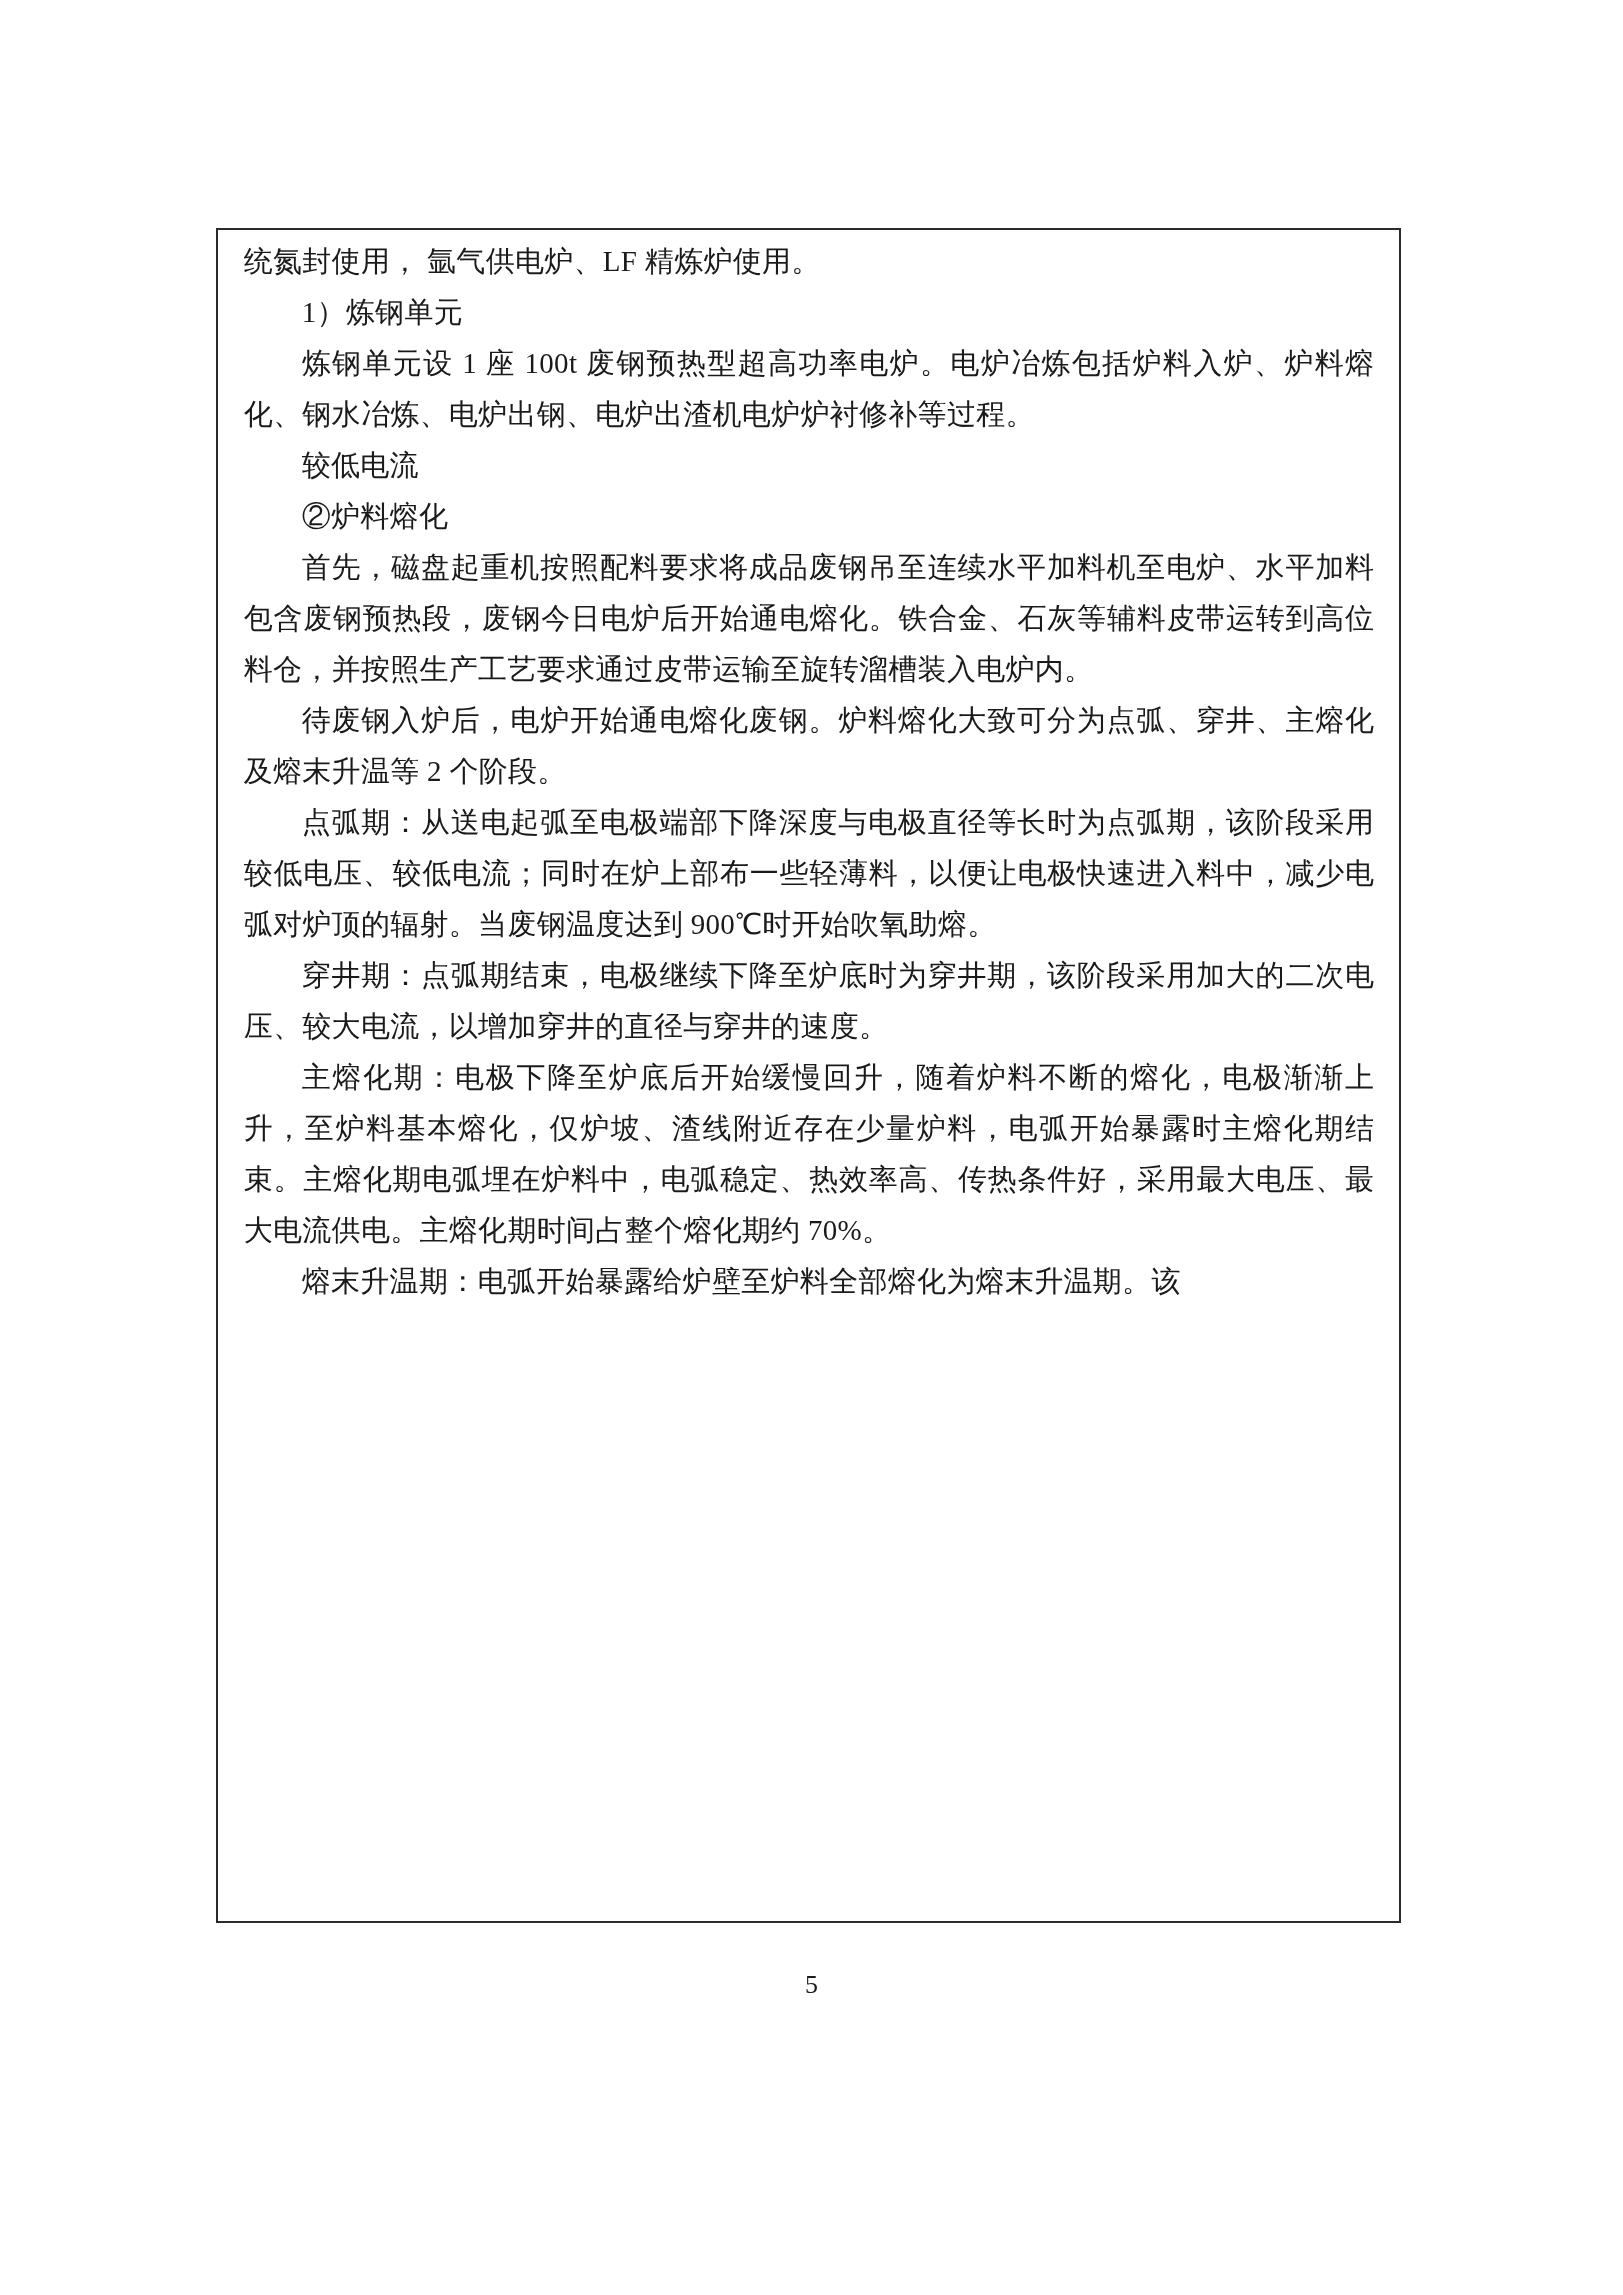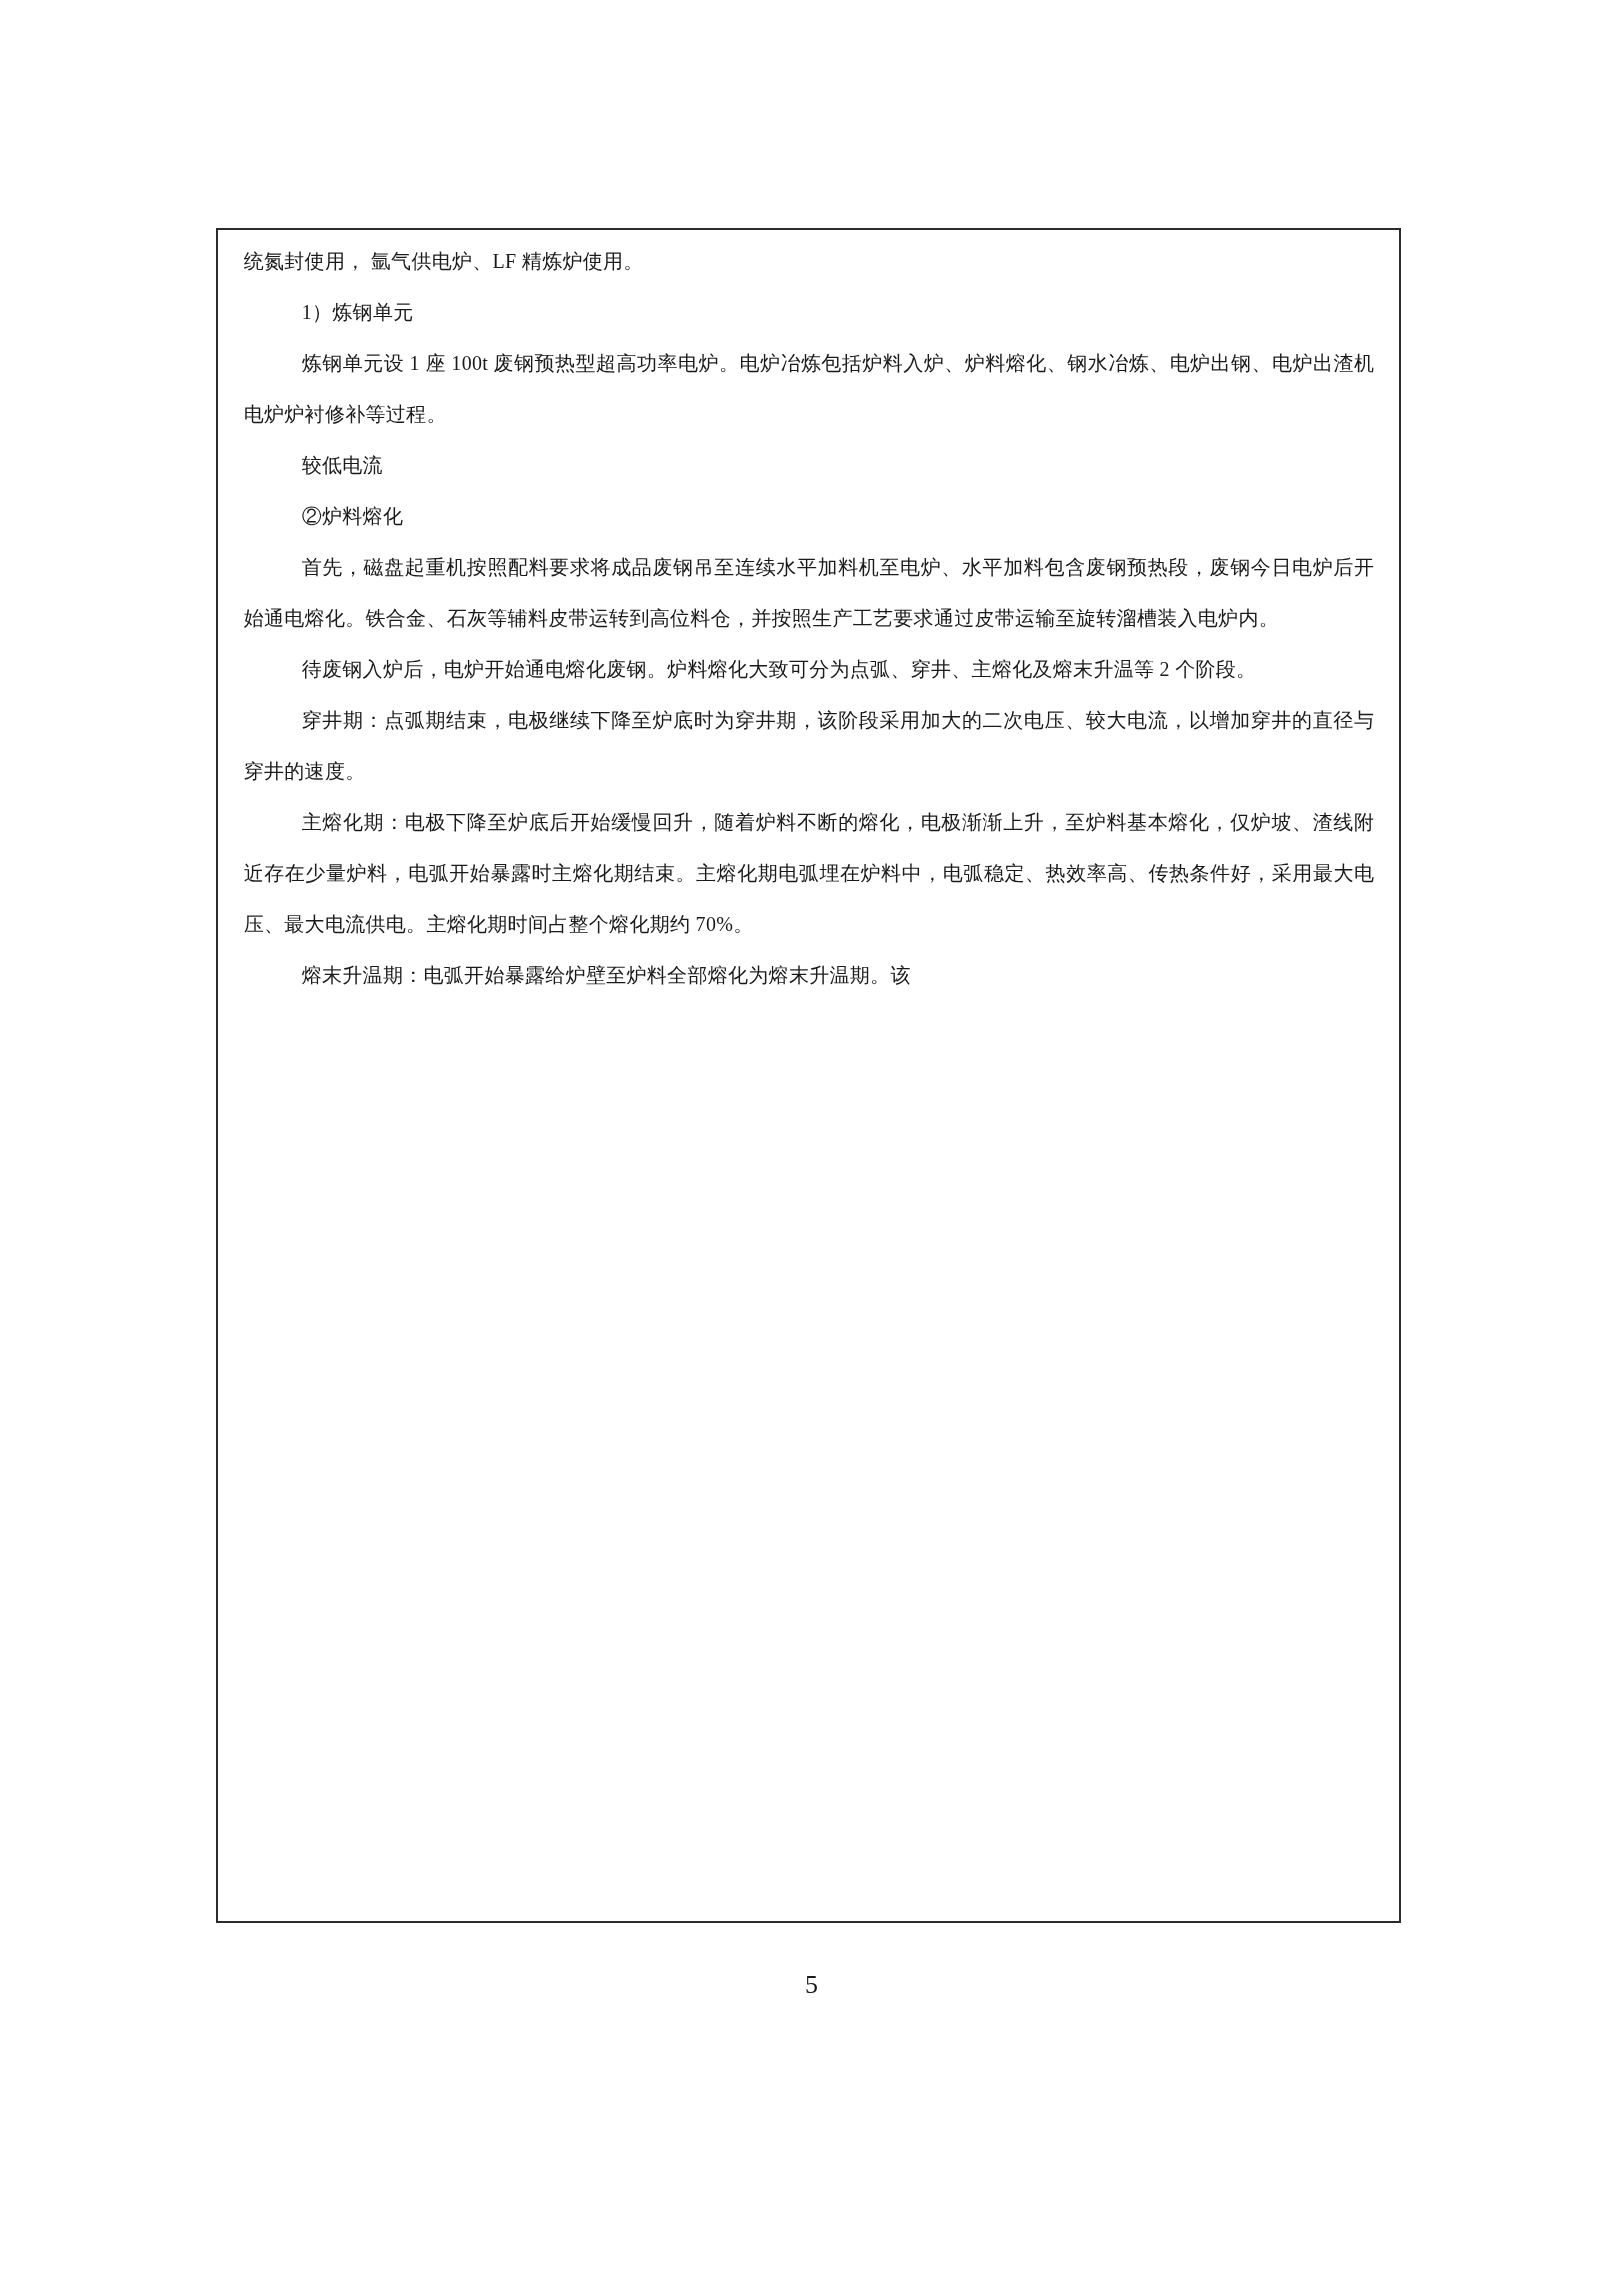--- a/index.html
+++ b/index.html
@@ -35,21 +35,21 @@
     position: absolute;
     left: 228px;
     top: 236px;
     width: 1162px;
     box-sizing: border-box;
     padding: 0 15.7px;
   }
   p {
     margin: 0;
     font-family: "Liberation Serif", serif;
-    font-size: 20px;
+    font-size: 29px;
     line-height: 51px;
     color: #1a1a1a;
     text-align: justify;
     text-justify: inter-ideograph;
     letter-spacing: 0.3px;
   }
   p.indent {
     text-indent: 58px;
   }
   p.first {
@@ -74,20 +74,21 @@
   <div class="text-frame"></div>
 
   <div class="text-body">
     <p class="first">统氮封使用，  氩气供电炉、LF 精炼炉使用。</p>
     <p class="indent">1）炼钢单元</p>
     <p class="indent">炼钢单元设 1 座 100t 废钢预热型超高功率电炉。电炉冶炼包括炉料入炉、炉料熔化、钢水冶炼、电炉出钢、电炉出渣机电炉炉衬修补等过程。</p>
     <p class="indent">较低电流</p>
     <p class="indent">②炉料熔化</p>
     <p class="indent">首先，磁盘起重机按照配料要求将成品废钢吊至连续水平加料机至电炉、水平加料包含废钢预热段，废钢今日电炉后开始通电熔化。铁合金、石灰等辅料皮带运转到高位料仓，并按照生产工艺要求通过皮带运输至旋转溜槽装入电炉内。</p>
     <p class="indent">待废钢入炉后，电炉开始通电熔化废钢。炉料熔化大致可分为点弧、穿井、主熔化及熔末升温等 2 个阶段。</p>
+    <p class="indent">点弧期：从送电起弧至电极端部下降深度与电极直径等长时为点弧期，该阶段采用较低电压、较低电流；同时在炉上部布一些轻薄料，以便让电极快速进入料中，减少电弧对炉顶的辐射。当废钢温度达到 900℃时开始吹氧助熔。</p>
     <p class="indent">穿井期：点弧期结束，电极继续下降至炉底时为穿井期，该阶段采用加大的二次电压、较大电流，以增加穿井的直径与穿井的速度。</p>
     <p class="indent">主熔化期：电极下降至炉底后开始缓慢回升，随着炉料不断的熔化，电极渐渐上升，至炉料基本熔化，仅炉坡、渣线附近存在少量炉料，电弧开始暴露时主熔化期结束。主熔化期电弧埋在炉料中，电弧稳定、热效率高、传热条件好，采用最大电压、最大电流供电。主熔化期时间占整个熔化期约 70%。</p>
     <p class="indent">熔末升温期：电弧开始暴露给炉壁至炉料全部熔化为熔末升温期。该</p>
   </div>
 
   <div class="page-number">5</div>
 
 </div>
 
 

